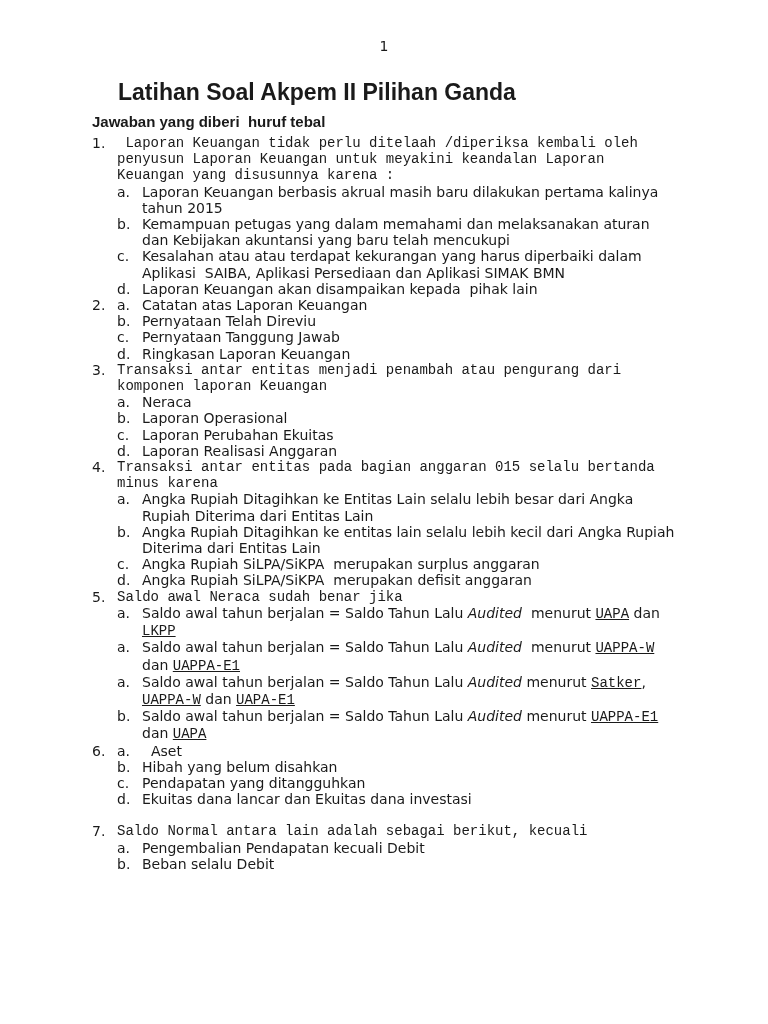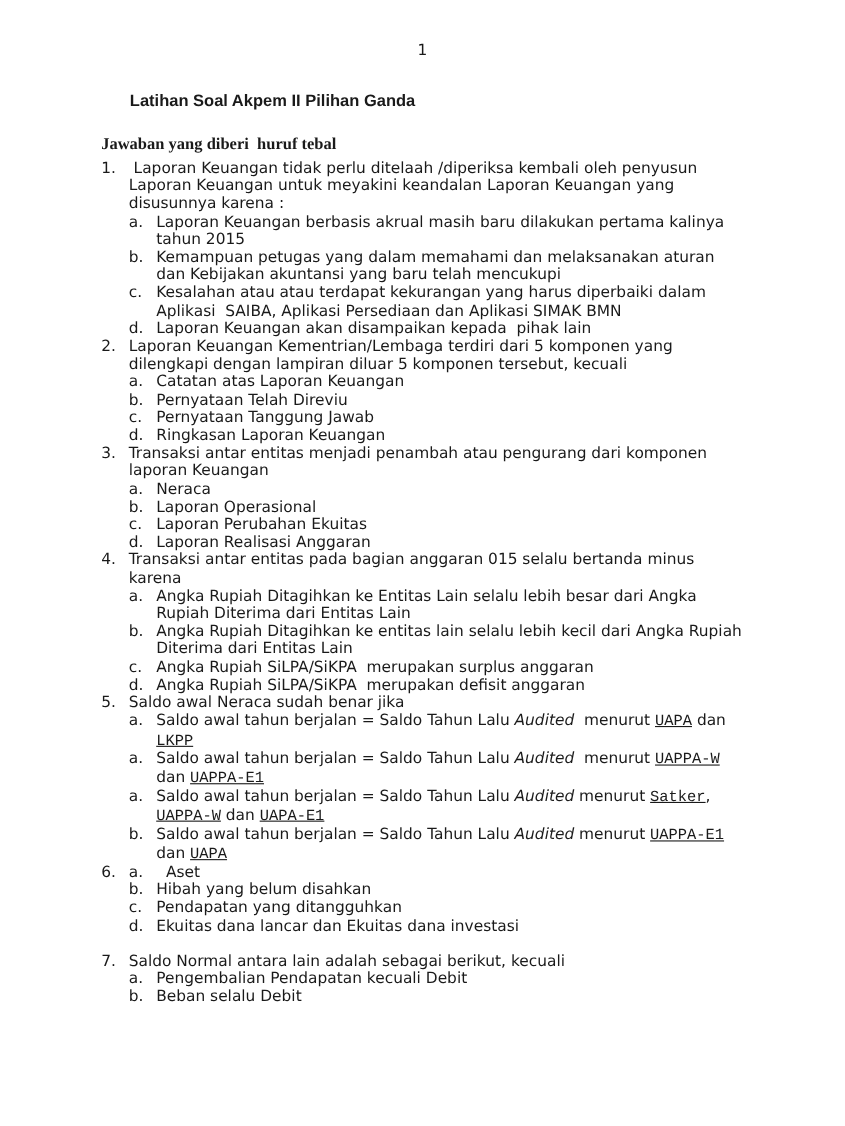--- a/index.html
+++ b/index.html
@@ -6,34 +6,34 @@
   html,body { margin:0; padding:0; background:var(--bg); }
   .page {
     position:relative; width:768px; height:1024px; box-sizing:border-box;
     background:var(--bg); color:var(--text);
     font-family:"DejaVu Sans", sans-serif; font-size:14px; line-height:16.2px;
     padding:38px 92px 0 92px; overflow:hidden;
   }
   .page-number { text-align:center; line-height:17px; }
   .doc-title {
     font-family:"Liberation Sans", sans-serif;
-    font-size:15px; line-height:22px; font-weight:bold;
+    font-size:23px; line-height:22px; font-weight:bold;
     margin:26px 0 0 26px; white-space:pre-wrap;
   }
   .instruction {
-    font-family:Liberation Serif, serif;
+    font-family:Liberation Sans, sans-serif;
     font-size:15px; line-height:17px; font-weight:bold;
-    margin-top:20px; white-space:pre-wrap;
+    margin-top:10px; white-space:pre-wrap;
   }
   .questions { margin-top:5px; }
   .question-item { display:flex; }
   .question-item.gap-before { margin-top:16px; }
   .q-num { width:25px; flex:none; }
   .q-body { flex:1; min-width:0; }
-  .q-stem { white-space:pre-wrap; }
+  .q-stem { white-space:pre-wrap;font-family:Liberation Mono, monospace; }
   .option-item { display:flex; }
   .opt-label { width:25px; flex:none; }
   .opt-text { flex:1; min-width:0; white-space:pre-wrap; }
   .italic { font-style:italic; }
   .underline { text-decoration:underline;font-family:Liberation Mono, monospace; }
 </style>
 </head>
 <body>
 
 <div class="page">
@@ -61,21 +61,20 @@
             <div class="option-item">
               <div class="opt-label">d.</div>
               <div class="opt-text">Laporan Keuangan akan disampaikan kepada  pihak lain</div>
             </div>
           </div>
         </div>
       </div>
       <div class="question-item">
         <div class="q-num">2.</div>
         <div class="q-body">
-          <div class="q-stem">Laporan Keuangan Kementrian/Lembaga terdiri dari 5 komponen yang dilengkapi dengan lampiran diluar 5 komponen tersebut, kecuali</div>
           <div class="options">
             <div class="option-item">
               <div class="opt-label">a.</div>
               <div class="opt-text">Catatan atas Laporan Keuangan</div>
             </div>
             <div class="option-item">
               <div class="opt-label">b.</div>
               <div class="opt-text">Pernyataan Telah Direviu</div>
             </div>
             <div class="option-item">

